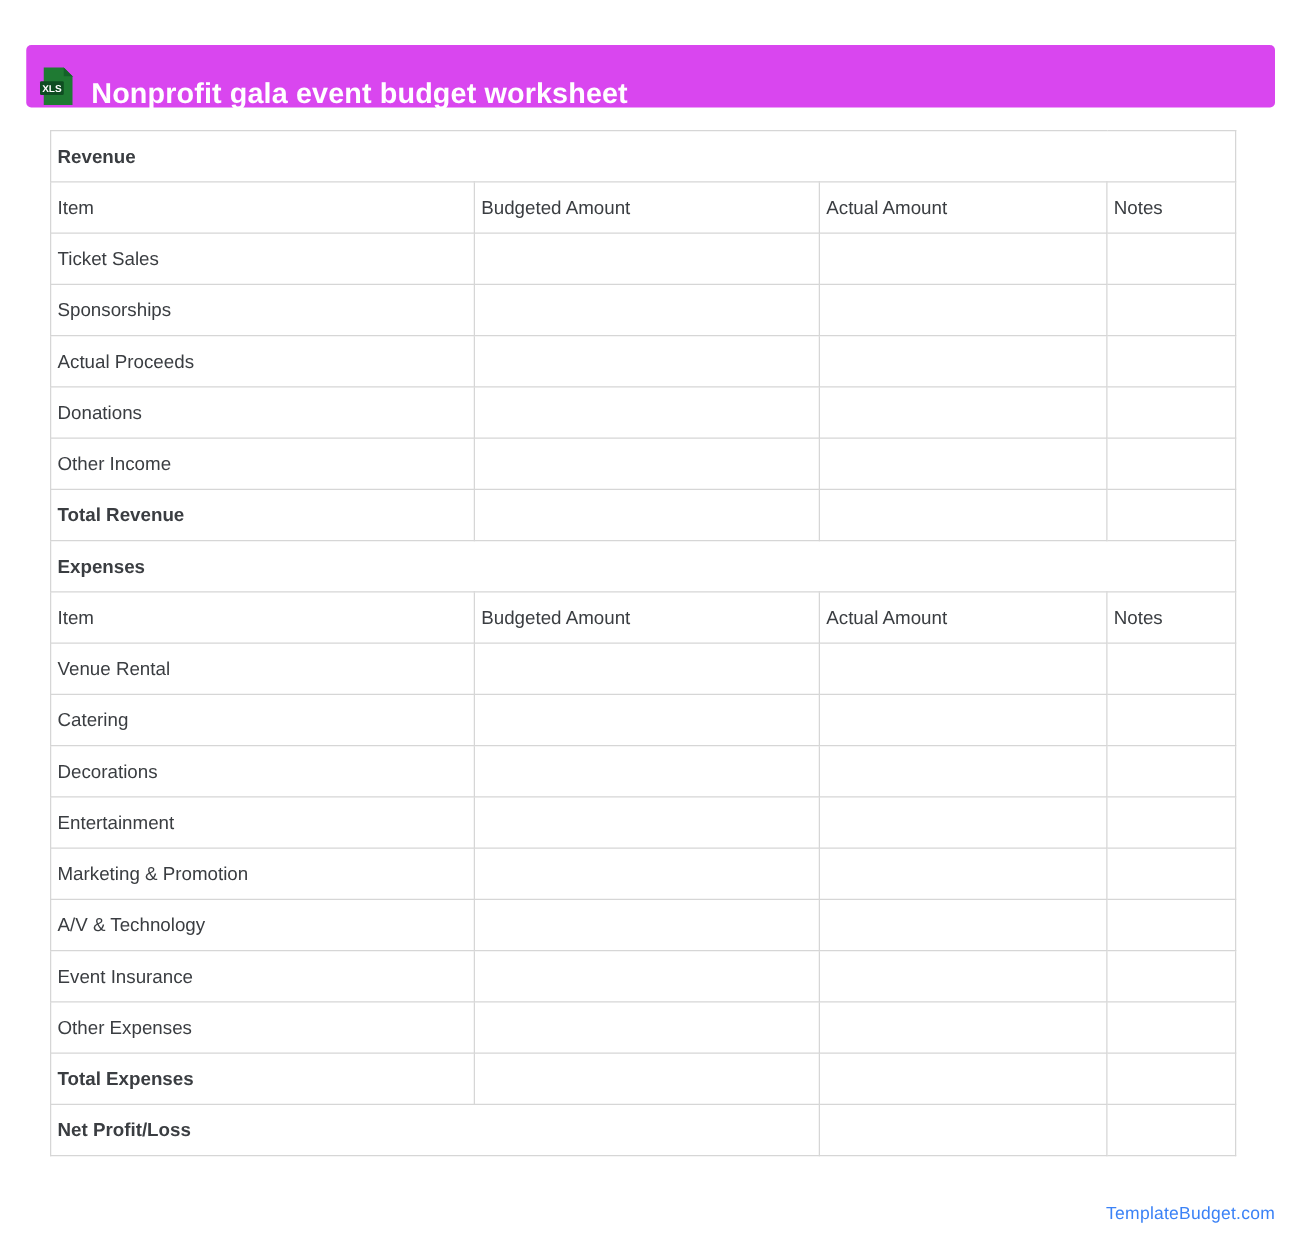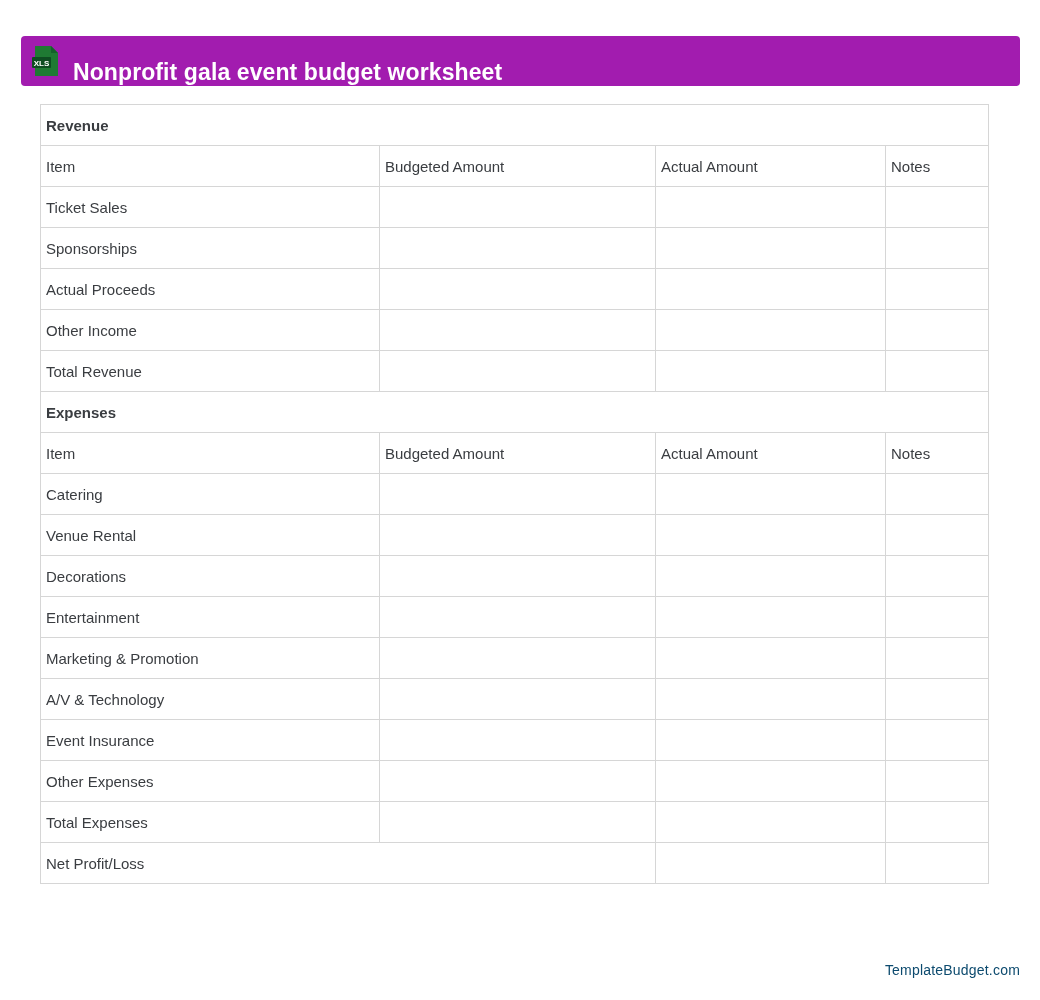--- a/index.html
+++ b/index.html
@@ -20,24 +20,24 @@
     box-sizing: border-box;
   }
 
   
   .titlebar {
     position: absolute;
     left: 21px;
     top: 36px;
     width: 999px;
     height: 50px;
-    background: #a21caf;
+    background: #d946ef;
     border-radius: 4px;
     display: flex;
-    align-items: center;
+    align-items: flex-end;
     box-sizing: border-box;
     padding-left: 10px;
   }
   .xls-icon {
     position: relative;
     width: 30px;
     height: 34px;
     flex: 0 0 auto;
     margin-right: 12px;
   }
@@ -86,32 +86,32 @@
     font-weight: bold;
     color: #2f3234;
     font-size: 15px;
   }
   td.colhead {
     font-weight: normal;
     color: #2f3234;
     font-size: 15px;
   }
   td.total {
-    font-weight: normal;
+    font-weight: bold;
     color: #2f3234;
   }
   td.blank { }
 
   
   .footer {
     position: absolute;
     right: 20px;
     top: 962px;
     font-size: 14px;
-    color: #0c4a6e;
+    color: #3b82f6;
     letter-spacing: .2px;
   }
 </style>
 </head>
 <body>
 
 <div class="page">
 
   <div class="titlebar">
     <span class="xls-icon">
@@ -157,20 +157,26 @@
           <td class="blank"></td>
           <td class="blank"></td>
         </tr>
         <tr>
           <td>Actual Proceeds</td>
           <td class="blank"></td>
           <td class="blank"></td>
           <td class="blank"></td>
         </tr>
         <tr>
+          <td>Donations</td>
+          <td class="blank"></td>
+          <td class="blank"></td>
+          <td class="blank"></td>
+        </tr>
+        <tr>
           <td>Other Income</td>
           <td class="blank"></td>
           <td class="blank"></td>
           <td class="blank"></td>
         </tr>
         <tr>
           <td class="total">Total Revenue</td>
           <td class="blank"></td>
           <td class="blank"></td>
           <td class="blank"></td>
@@ -180,27 +186,27 @@
           <td class="section" colspan="4">Expenses</td>
         </tr>
         <tr>
           <td class="colhead">Item</td>
           <td class="colhead">Budgeted Amount</td>
           <td class="colhead">Actual Amount</td>
           <td class="colhead">Notes</td>
         </tr>
 
         <tr>
+          <td>Venue Rental</td>
+          <td class="blank"></td>
+          <td class="blank"></td>
+          <td class="blank"></td>
+        </tr>
+        <tr>
           <td>Catering</td>
-          <td class="blank"></td>
-          <td class="blank"></td>
-          <td class="blank"></td>
-        </tr>
-        <tr>
-          <td>Venue Rental</td>
           <td class="blank"></td>
           <td class="blank"></td>
           <td class="blank"></td>
         </tr>
         <tr>
           <td>Decorations</td>
           <td class="blank"></td>
           <td class="blank"></td>
           <td class="blank"></td>
         </tr>

